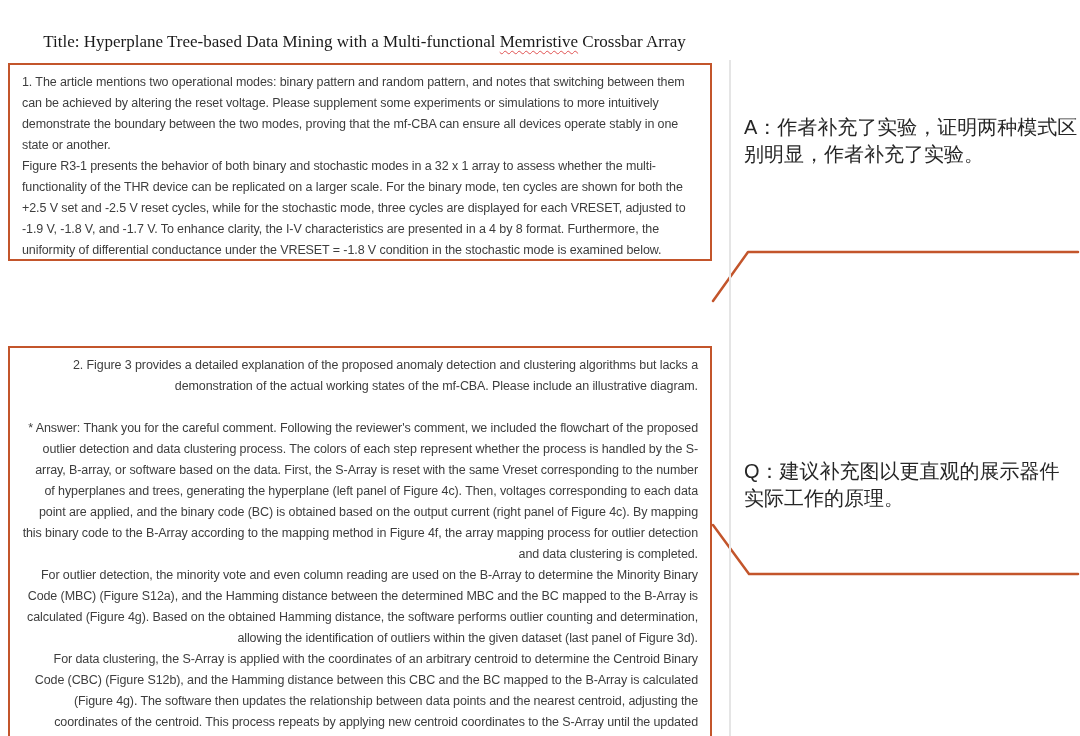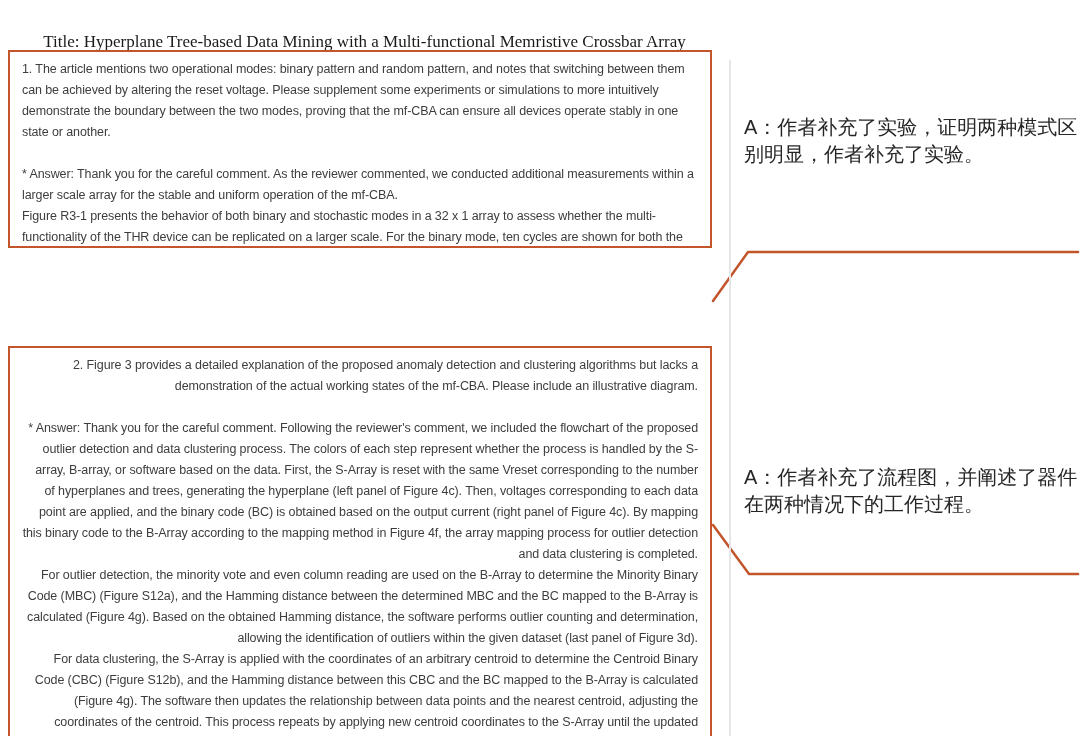--- a/index.html
+++ b/index.html
@@ -33,21 +33,21 @@
   }
   .box {
     position: absolute;
     left: 8px;
     width: 704px;
     border: 2.5px solid var(--accent);
     background: #ffffff;
     padding: 7px 12px 4px 12px;
     overflow: hidden;
   }
-  .box1 { top: 26px; height: 198px; }
+  .box1 { top: 39px; height: 198px; }
   .box2 { top: 322px; height: 473px; text-align: right; }
   .box p {
     font-size: 12.5px;
     line-height: 21px;
     color: var(--body-text-color);
     letter-spacing: -0.1px;
   }
   .box p.gap { margin-top: 21px; }
   .ann {
     position: absolute;
@@ -92,37 +92,36 @@
 </style>
 </head>
 <body>
 
 <div class="page">
 
   <div class="title"><span>Title: Hyperplane Tree-based Data Mining with a Multi-functional </span><span class="wavy">Memristive</span><span> Crossbar Array</span></div>
 
   <div class="box box1">
     <p>1. The article mentions two operational modes: binary pattern and random pattern, and notes that switching between them can be achieved by altering the reset voltage. Please supplement some experiments or simulations to more intuitively demonstrate the boundary between the two modes, proving that the mf-CBA can ensure all devices operate stably in one state or another.</p>
-    <p class="gap">* Answer: Thank you for the careful comment. As the reviewer commented, we conducted additional measurements within a larger scale array for the stable and uniform operation of the mf-CBA.</p>
     <p>Figure R3-1 presents the behavior of both binary and stochastic modes in a 32 x 1 array to assess whether the multi-functionality of the THR device can be replicated on a larger scale. For the binary mode, ten cycles are shown for both the +2.5 V set and -2.5 V reset cycles, while for the stochastic mode, three cycles are displayed for each VRESET, adjusted to -1.9 V, -1.8 V, and -1.7 V. To enhance clarity, the I-V characteristics are presented in a 4 by 8 format. Furthermore, the uniformity of differential conductance under the VRESET = -1.8 V condition in the stochastic mode is examined below.</p>
   </div>
 
   <div class="box box2">
     <p>2. Figure 3 provides a detailed explanation of the proposed anomaly detection and clustering algorithms but lacks a demonstration of the actual working states of the mf-CBA. Please include an illustrative diagram.</p>
     <p class="gap">* Answer: Thank you for the careful comment. Following the reviewer's comment, we included the flowchart of the proposed outlier detection and data clustering process. The colors of each step represent whether the process is handled by the S-array, B-array, or software based on the data. First, the S-Array is reset with the same Vreset corresponding to the number of hyperplanes and trees, generating the hyperplane (left panel of Figure 4c). Then, voltages corresponding to each data point are applied, and the binary code (BC) is obtained based on the output current (right panel of Figure 4c). By mapping this binary code to the B-Array according to the mapping method in Figure 4f, the array mapping process for outlier detection and data clustering is completed.</p>
     <p>For outlier detection, the minority vote and even column reading are used on the B-Array to determine the Minority Binary Code (MBC) (Figure S12a), and the Hamming distance between the determined MBC and the BC mapped to the B-Array is calculated (Figure 4g). Based on the obtained Hamming distance, the software performs outlier counting and determination, allowing the identification of outliers within the given dataset (last panel of Figure 3d).</p>
     <p>For data clustering, the S-Array is applied with the coordinates of an arbitrary centroid to determine the Centroid Binary Code (CBC) (Figure S12b), and the Hamming distance between this CBC and the BC mapped to the B-Array is calculated (Figure 4g). The software then updates the relationship between data points and the nearest centroid, adjusting the coordinates of the centroid. This process repeats by applying new centroid coordinates to the S-Array until the updated coordinates become saturated.</p>
   </div>
 
   <div class="ann ann1">
     <p class="agap">A：作者补充了实验，证明两种模式区别明显，作者补充了实验。</p>
   </div>
 
   <div class="ann ann2">
-    <p class="agap">A：作者补充了流程图，并阐述了器件在两种情况下的工作过程。</p>
+    <p>Q：建议补充图以更直观的展示器件实际工作的原理。</p>
   </div>
 
   <svg class="overlay" viewBox="0 0 1080 736">
     <polyline class="callout" points="713,277 748,228 1078,228"></polyline>
     <polyline class="callout" points="713,501 749,550 1078,550"></polyline>
   </svg>
 
   <div class="vdivider"></div>
   <div class="bottom-rule"></div>
 

